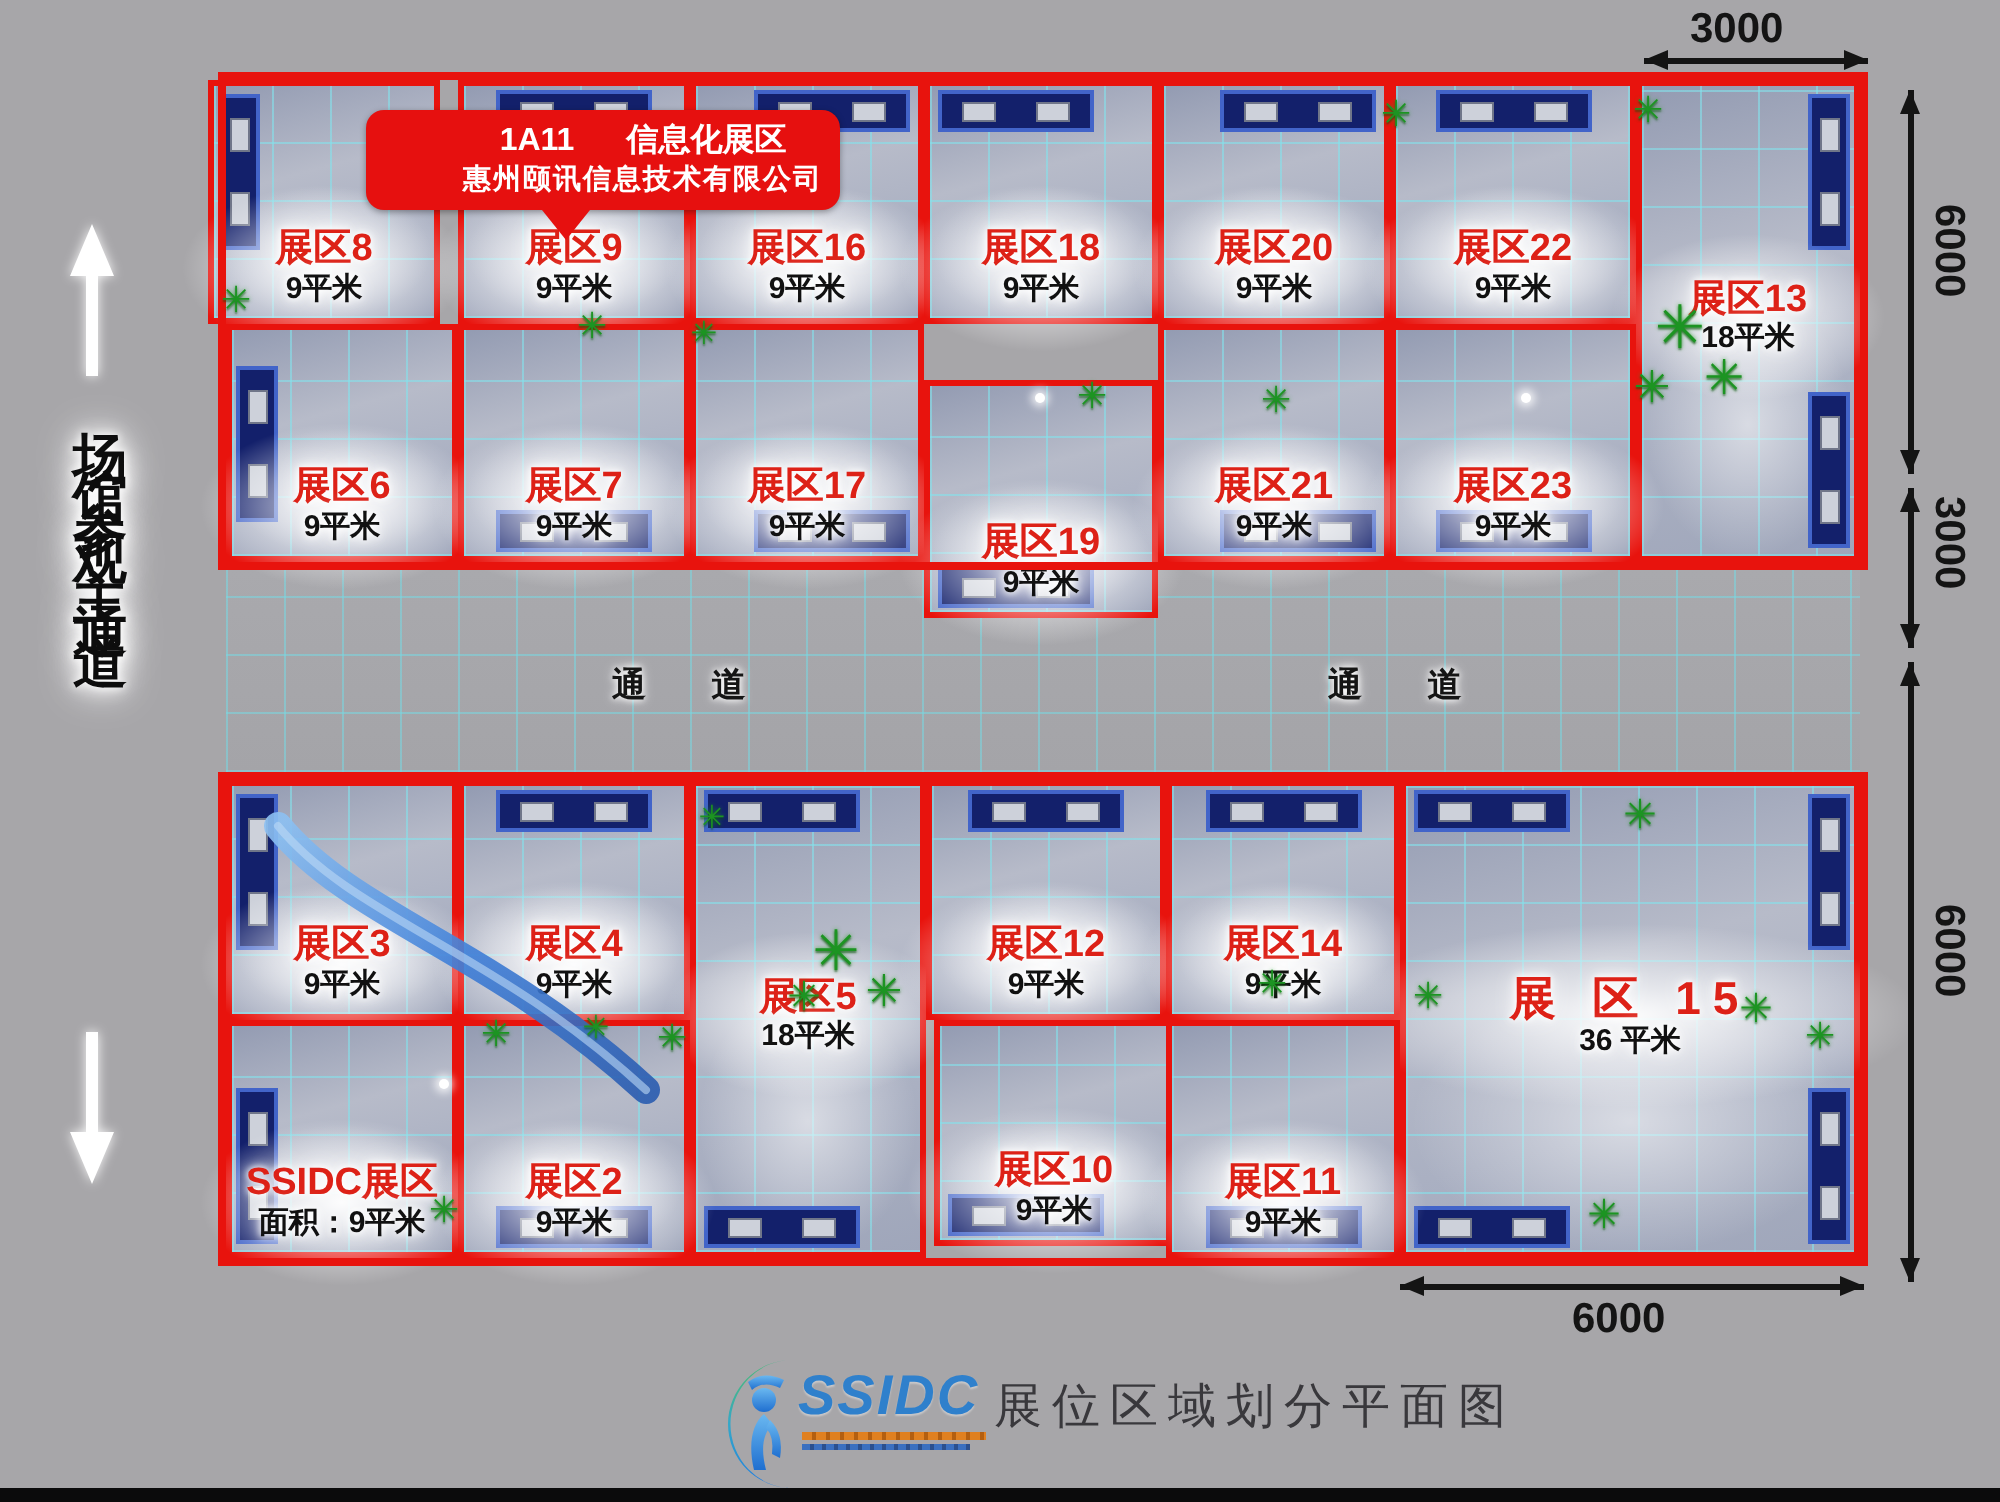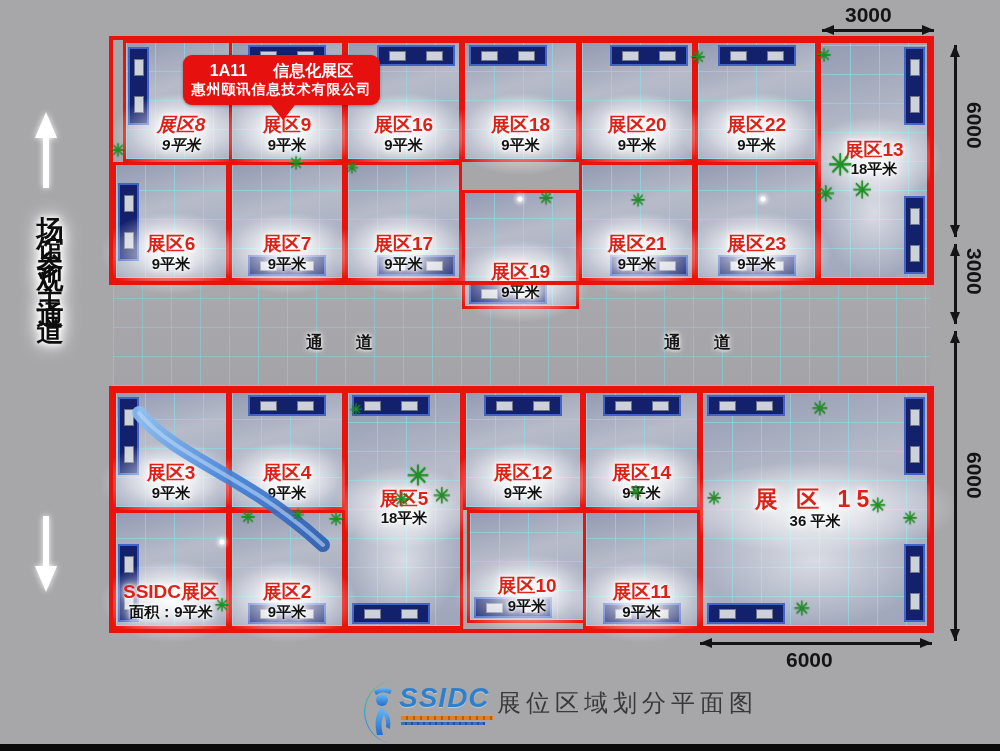--- a/index.html
+++ b/index.html
@@ -75,20 +75,21 @@
     position:absolute;width:5px;height:5px;border-radius:50%;background:#fff;
     box-shadow:0 0 4px 2px rgba(255,255,255,.8);z-index:4;transform:translate(-50%,-50%);
   }
   .swoosh{position:absolute;left:115px;top:393px;z-index:3;pointer-events:none;}
   
   .callout{
     position:absolute;left:183px;top:55px;width:197px;height:50px;
     background:#e6100f;border-radius:9px;z-index:50;color:#fff;
     display:flex;flex-direction:column;justify-content:center;align-items:center;
     box-shadow:0 1px 3px rgba(0,0,0,.35);
+    padding-left:40px;
   }
   .callout::after{
     content:"";position:absolute;left:88px;top:100%;width:0;height:0;
     border-left:12px solid transparent;border-right:12px solid transparent;
     border-top:15px solid #e6100f;
   }
   .callout-line1{display:flex;gap:26px;font-size:16px;font-weight:bold;line-height:1.25;}
   .callout-line2{font-size:14px;font-weight:bold;letter-spacing:1px;line-height:1.25;}
   
   .left-aisle-text{
@@ -132,21 +133,21 @@
 <div class="stage">
 
   <div class="passage"></div>
   <div class="aisle-label" style="left:306px;">通 道</div>
   <div class="aisle-label" style="left:664px;">通 道</div>
 
   <div class="block-outline" style="left:109px;top:36px;width:825px;height:249px;"></div>
   <div class="block-outline" style="left:109px;top:386px;width:825px;height:247px;"></div>
 
   <div id="booths">
-      <div class="booth" style="left: 123px; top: 40px; width: 116px; height: 122px; font-style: italic;">
+      <div class="booth" style="left: 104px; top: 40px; width: 116px; height: 122px;">
         <div class="label-wrap">
           <div class="booth-name">展区8</div>
           <div class="booth-area">9平米</div>
         </div>
         <div class="desk v" style="left: 2px; top: 4px;">
           <span class="m"></span>
           <span class="m"></span>
         </div>
       </div>
       <div class="booth" style="left: 229px; top: 40px; width: 116px; height: 122px;">

